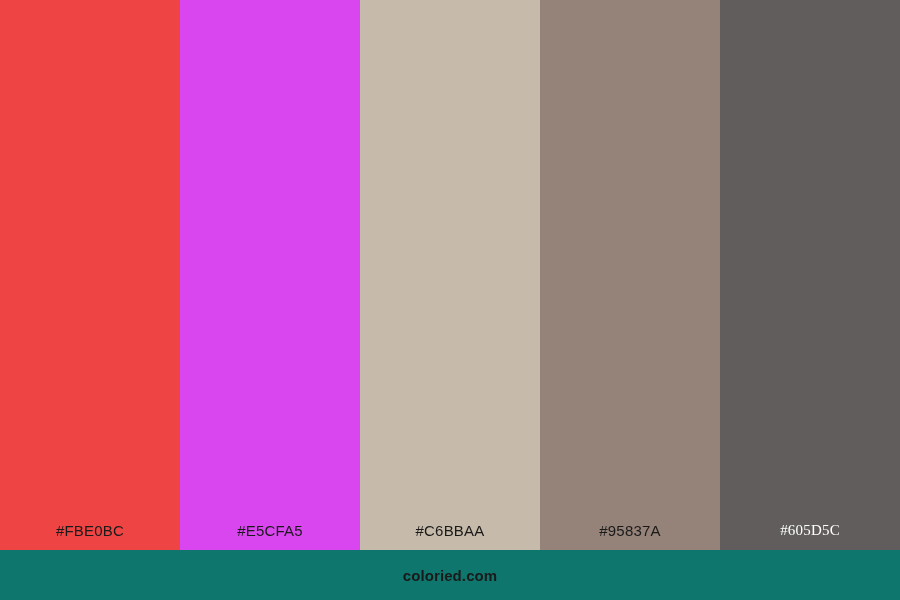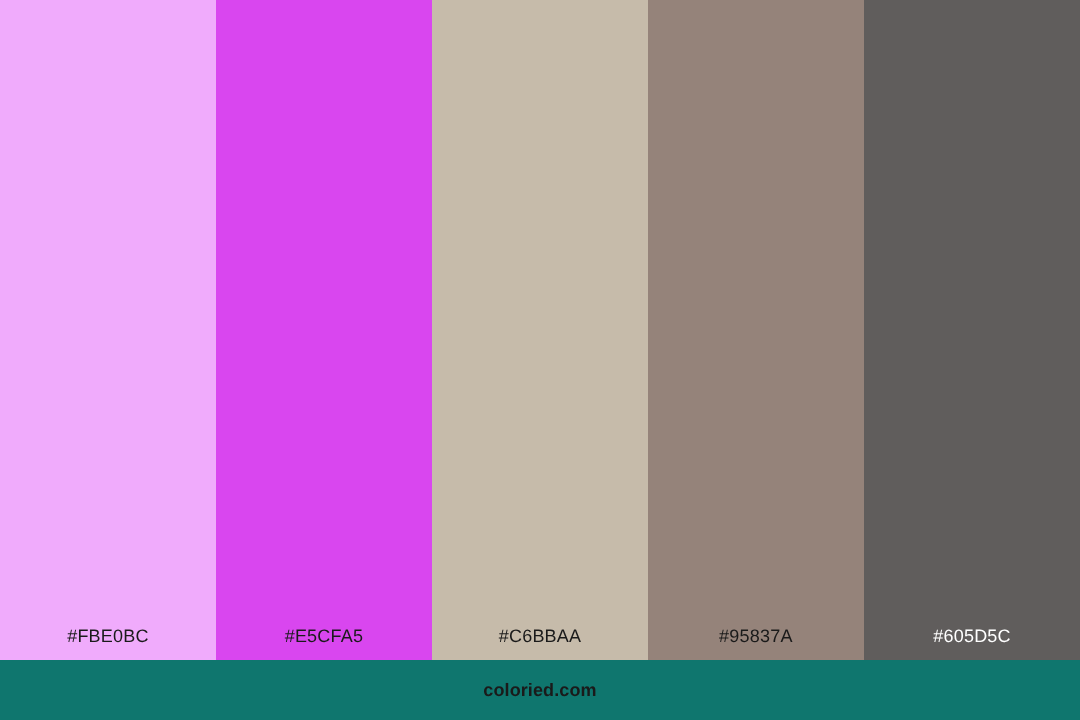--- a/index.html
+++ b/index.html
@@ -64,37 +64,37 @@
     line-height: 1;
   }
 </style>
 </head>
 <body style="background-color: rgb(255, 255, 255);">
 
 <div id="palette-page">
 
   <div id="swatch-strip">
 
-    <div class="swatch" style="background-color: #f0abfc;">
+    <div class="swatch" style="background-color: #ef4444;">
       <span class="swatch-label" style="color: rgb(26, 26, 26);">#FBE0BC</span>
     </div>
 
     <div class="swatch" style="background-color: #d946ef;">
       <span class="swatch-label" style="color: rgb(26, 26, 26);">#E5CFA5</span>
     </div>
 
     <div class="swatch" style="background-color: rgb(198, 187, 170);">
       <span class="swatch-label" style="color: rgb(26, 26, 26);">#C6BBAA</span>
     </div>
 
     <div class="swatch" style="background-color: rgb(149, 131, 122);">
       <span class="swatch-label" style="color: rgb(26, 26, 26);">#95837A</span>
     </div>
 
-    <div class="swatch" style="background-color: rgb(96, 93, 92);">
+    <div class="swatch" style="background-color: rgb(96, 93, 92); font-family: Liberation Serif, serif;">
       <span class="swatch-label" style="color: rgb(255, 255, 255);">#605D5C</span>
     </div>
 
   </div>
 
   <div id="site-footer">
     <span id="footer-text">coloried.com</span>
   </div>
 
 </div>

